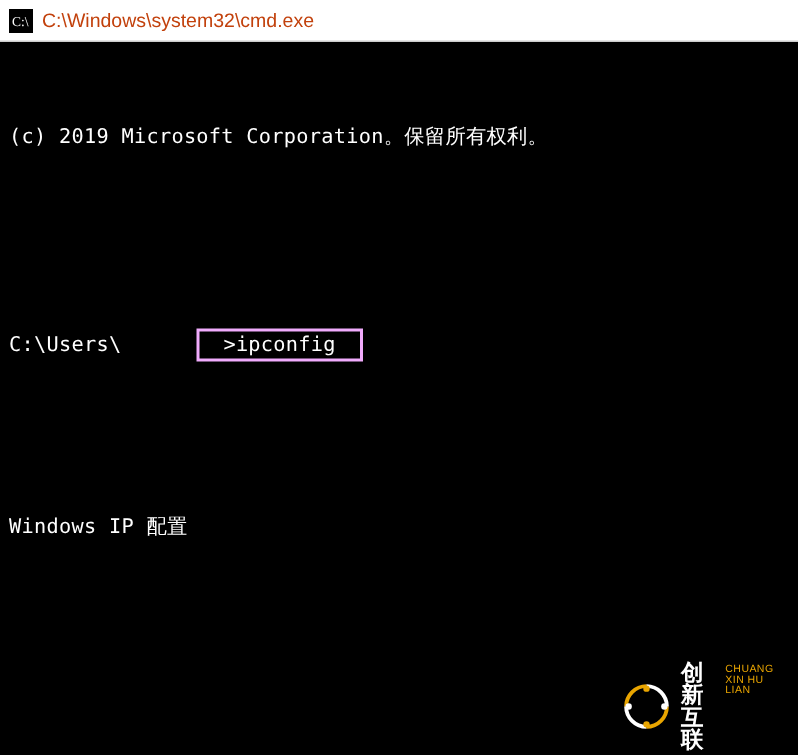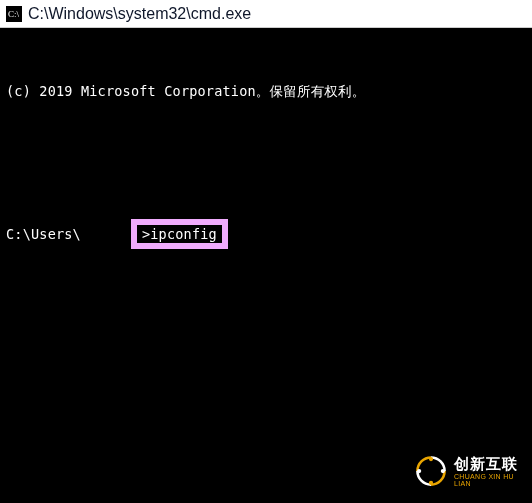--- a/index.html
+++ b/index.html
@@ -22,39 +22,39 @@
   }
   .titlebar .icon {
     width: 16px; height: 16px;
     margin-right: 6px;
     display: inline-flex;
     align-items: center;
     justify-content: center;
   }
   .titlebar .title-text {
     font-family: "Segoe UI", sans-serif;
-    font-size: 16px;
-    color: #0f172a;
+    font-size: 13px;
+    color: #c2410c;
   }
 
   .terminal {
     padding: 4px 6px 6px 6px;
     white-space: pre;
     font-size: 13.5px;
     line-height: 17px;
     letter-spacing: 0.2px;
   }
   .line { white-space: pre; }
   .dimmed { background: #000; color: #000; } 
 
   .prompt-line { display: flex; white-space: pre; align-items: center; text-align: right; }
 
   .highlight-box {
-    border: 6px solid #f0abfc;
-    padding: 1px 5px;
+    border: 2px solid #f0abfc;
+    padding: 1px 16px;
     display: inline-block;
     line-height: 16px;
   }
 
   .watermark {
     position: absolute;
     right: 6px;
     bottom: 6px;
     width: 118px;
     height: 52px;
@@ -63,21 +63,21 @@
     align-items: center;
     gap: 6px;
     padding: 4px 6px;
   }
   .watermark .logo {
     width: 34px; height: 34px;
     position: relative;
   }
   .watermark .text {
     display: flex;
-    flex-direction: column;
+    flex-direction: row;
     line-height: 1;
   }
   .watermark .text .cn {
     font-family: "Microsoft YaHei", sans-serif;
     font-weight: 700;
     font-size: 15px;
     color: #fff;
     letter-spacing: 1px;
   }
   .watermark .text .en {
@@ -107,20 +107,21 @@
 
   <div class="line">(c) 2019 Microsoft Corporation。保留所有权利。</div>
   <div class="line">&nbsp;</div>
 
   
   <div class="prompt-line">
     <span>C:\Users\</span><span class="dimmed">      </span><span class="highlight-box"><span>&gt;</span><span>ipconfig</span></span>
   </div>
 
   <div class="line">&nbsp;</div>
+  <div class="line">Windows IP 配置</div>
   <div class="line">&nbsp;</div>
   <div class="line">&nbsp;</div>
   
   
 
   
   
 
   
 

